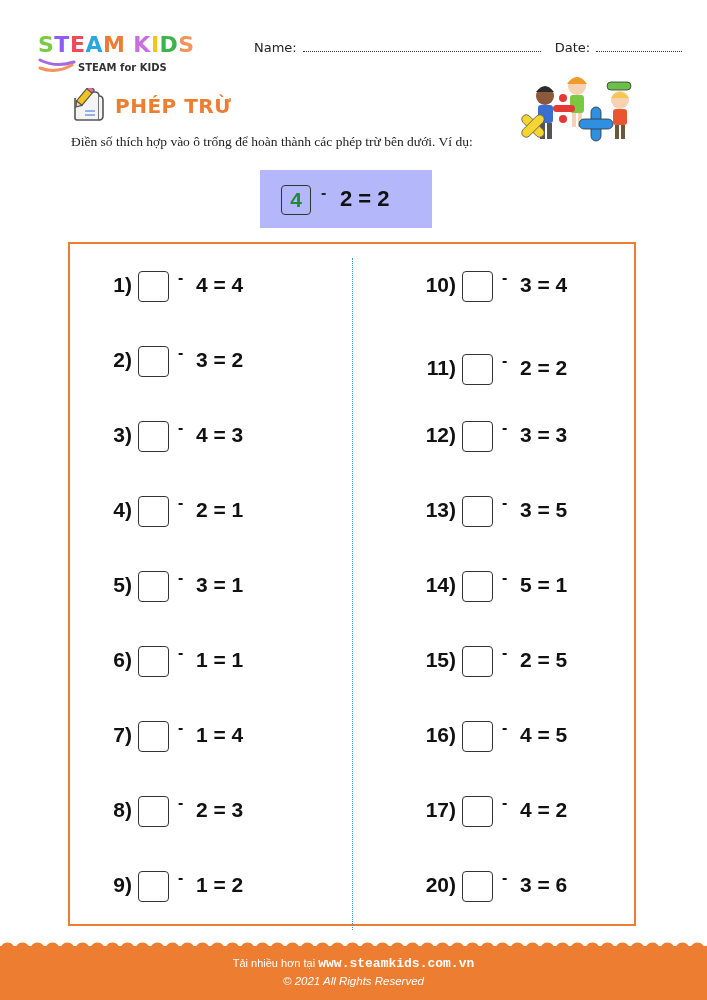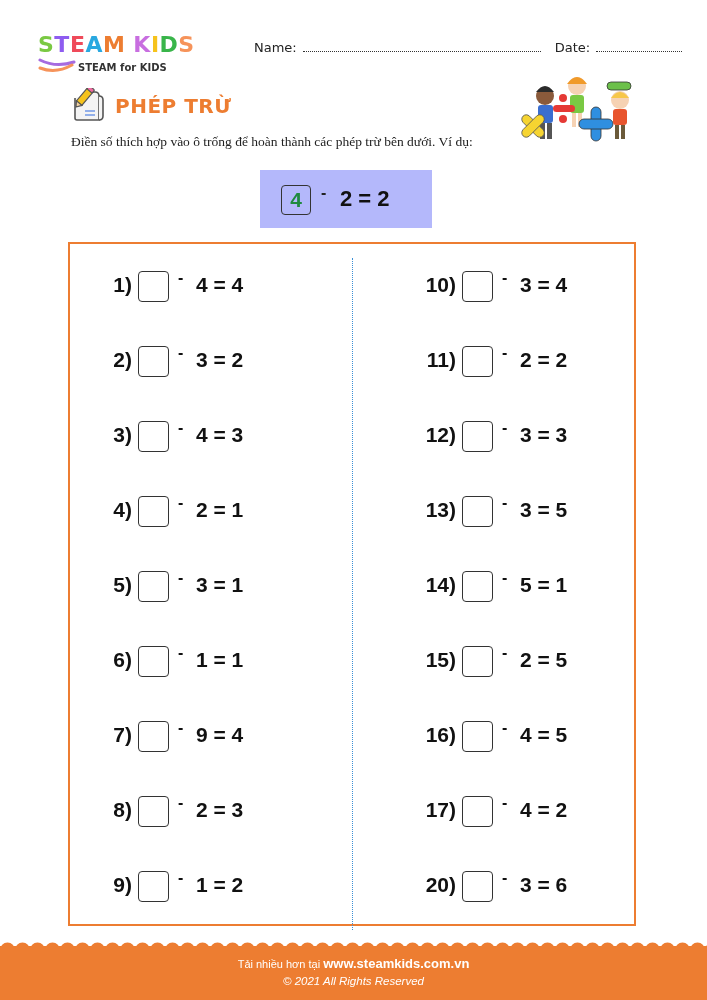--- a/index.html
+++ b/index.html
@@ -52,21 +52,21 @@
 
   .right .num { left: 0; width: 48px; }
   .right .answer-box { left: 54px; }
   .right .minus { left: 94px; }
   .right .rest { left: 112px; }
 
   
   .footer { position: absolute; left: 0; top: 946px; width: 707px; height: 54px; background: #ed7d31; }
   .scallops { position: absolute; left: 0; top: 940px; width: 707px; height: 10px; }
   .footer-line1 { position: absolute; left: 0; top: 956px; width: 707px; text-align: center; color: #fff; font-size: 11px; white-space: nowrap; }
-  .footer-line1 .site { font-weight: bold; font-size: 13px; }
+  .footer-line1 .site { font-weight: bold; font-size: 13px; font-family: Liberation Mono, monospace; }
   .footer-line2 { position: absolute; left: 0; top: 975px; width: 707px; text-align: center; color: #fff; font-style: italic; font-size: 11.5px; }
 </style>
 </head>
 <body>
 
 <div class="logo">
   <div class="logo-word" id="logo-word"><span style="color: rgb(122, 201, 67);">S</span><span style="color: rgb(142, 92, 240);">T</span><span style="color: rgb(239, 74, 90);">E</span><span style="color: rgb(41, 168, 224);">A</span><span style="color: rgb(237, 125, 49);">M</span><span style="color: rgb(255, 255, 255); width: 8px;"> </span><span style="color: rgb(200, 110, 224);">K</span><span style="color: rgb(246, 195, 28);">I</span><span style="color: rgb(57, 181, 74);">D</span><span style="color: rgb(246, 147, 90);">S</span></div>
   <svg class="logo-swoosh" viewBox="0 0 40 16">
     <path d="M2 2 Q18 10 36 4" stroke="#a66be0" stroke-width="3" fill="none" stroke-linecap="round"></path>
     <path d="M2 10 Q18 16 34 7" stroke="#f6935a" stroke-width="3" fill="none" stroke-linecap="round"></path>
@@ -174,21 +174,21 @@
     <div class="problem left" style="left: 96px; top: 646px; width: 200px;">
       <span class="num">6)</span>
       <span class="answer-box"></span>
       <span class="minus">-</span>
       <span class="rest">1 = 1</span>
     </div>
     <div class="problem left" style="left: 96px; top: 721px; width: 200px;">
       <span class="num">7)</span>
       <span class="answer-box"></span>
       <span class="minus">-</span>
-      <span class="rest">9 = 4</span>
+      <span class="rest">1 = 4</span>
     </div>
     <div class="problem left" style="left: 96px; top: 796px; width: 200px;">
       <span class="num">8)</span>
       <span class="answer-box"></span>
       <span class="minus">-</span>
       <span class="rest">2 = 3</span>
     </div>
     <div class="problem left" style="left: 96px; top: 871px; width: 200px;">
       <span class="num">9)</span>
       <span class="answer-box"></span>
@@ -196,21 +196,21 @@
       <span class="rest">1 = 2</span>
     </div>
   </div>
 <div id="problems-right">
     <div class="problem right" style="left: 408px; top: 271px; width: 200px;">
       <span class="num">10)</span>
       <span class="answer-box"></span>
       <span class="minus">-</span>
       <span class="rest">3 = 4</span>
     </div>
-    <div class="problem right" style="left: 408px; top: 346px; width: 200px;">
+    <div class="problem right" style="left: 408px; top: 354px; width: 200px;">
       <span class="num">11)</span>
       <span class="answer-box"></span>
       <span class="minus">-</span>
       <span class="rest">2 = 2</span>
     </div>
     <div class="problem right" style="left: 408px; top: 421px; width: 200px;">
       <span class="num">12)</span>
       <span class="answer-box"></span>
       <span class="minus">-</span>
       <span class="rest">3 = 3</span>

